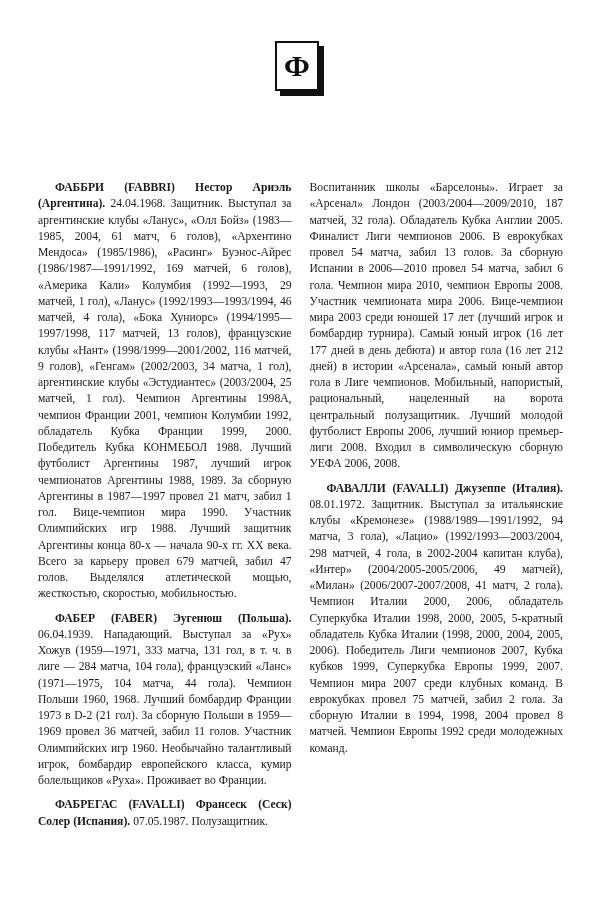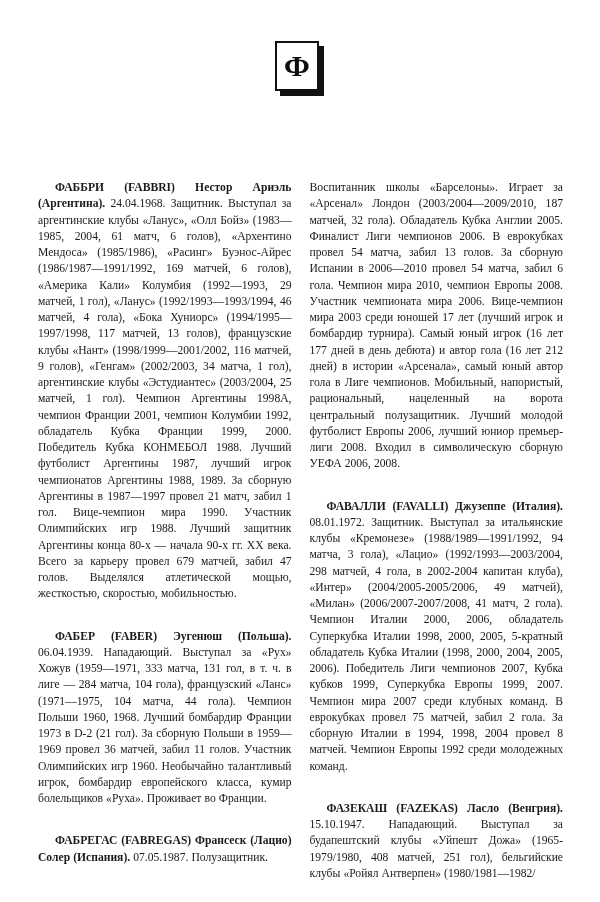--- a/index.html
+++ b/index.html
@@ -85,21 +85,21 @@
     font-size: 11.6px;
     line-height: 16.25px;
     hyphens: auto;
     -webkit-hyphens: auto;
     word-spacing: 0.02em;
   }
   .entry.indented {
     text-indent: 17px;
   }
   .entry + .entry {
-    margin-top: 26px;
+    margin-top: 8px;
   }
   .entry.cont {
     text-indent: 0;
   }
   .headword {
     font-weight: bold;
   }
 </style>
 </head>
 <body>
@@ -114,27 +114,26 @@
 </div>
 
 <div id="page-body">
 
   <div class="column">
 
     <p class="entry indented"><span class="headword">ФАББРИ (FABBRI) Нестор Ариэль (Аргентина).</span><span> 24.04.1968. Защитник. Выступал за аргентинские клубы «Ланус», «Олл Бойз» (1983—1985, 2004, 61 матч, 6 голов), «Архентино Мендоса» (1985/1986), «Расинг» Буэнос-Айрес (1986/1987—1991/1992, 169 матчей, 6 голов), «Америка Кали» Колумбия (1992—1993, 29 матчей, 1 гол), «Ланус» (1992/1993—1993/1994, 46 матчей, 4 гола), «Бока Хуниорс» (1994/1995—1997/1998, 117 матчей, 13 голов), французские клубы «Нант» (1998/1999—2001/2002, 116 матчей, 9 голов), «Генгам» (2002/2003, 34 матча, 1 гол), аргентинские клубы «Эстудиантес» (2003/2004, 25 матчей, 1 гол). Чемпион Аргентины 1998А, чемпион Франции 2001, чемпион Колумбии 1992, обладатель Кубка Франции 1999, 2000. Победитель Кубка КОНМЕБОЛ 1988. Лучший футболист Аргентины 1987, лучший игрок чемпионатов Аргентины 1988, 1989. За сборную Аргентины в 1987—1997 провел 21 матч, забил 1 гол. Вице-чемпион мира 1990. Участник Олимпийских игр 1988. Лучший защитник Аргентины конца 80-х — начала 90-х гг. XX века. Всего за карьеру провел 679 матчей, забил 47 голов. Выделялся атлетической мощью, жесткостью, скоростью, мобильностью.</span></p>
 
     <p class="entry indented"><span class="headword">ФАБЕР (FABER) Эугенюш (Польша).</span><span> 06.04.1939. Нападающий. Выступал за «Рух» Хожув (1959—1971, 333 матча, 131 гол, в т. ч. в лиге — 284 матча, 104 гола), французский «Ланс» (1971—1975, 104 матча, 44 гола). Чемпион Польши 1960, 1968. Лучший бомбардир Франции 1973 в D-2 (21 гол). За сборную Польши в 1959—1969 провел 36 матчей, забил 11 голов. Участник Олимпийских игр 1960. Необычайно талантливый игрок, бомбардир европейского класса, кумир болельщиков «Руха». Проживает во Франции.</span></p>
 
-    <p class="entry indented"><span class="headword">ФАБРЕГАС (FABREGAS) Франсеск (Лацио) Солер (Испания).</span><span> 07.05.1987. Полузащитник.</span></p>
+    <p class="entry indented"><span class="headword">ФАБРЕГАС (FAVALLI) Франсеск (Сеск) Солер (Испания).</span><span> 07.05.1987. Полузащитник.</span></p>
 
   </div>
 
   <div class="column">
 
     <p class="entry cont"><span>Воспитанник школы «Барселоны». Играет за «Арсенал» Лондон (2003/2004—2009/2010, 187 матчей, 32 гола). Обладатель Кубка Англии 2005. Финалист Лиги чемпионов 2006. В еврокубках провел 54 матча, забил 13 голов. За сборную Испании в 2006—2010 провел 54 матча, забил 6 гола. Чемпион мира 2010, чемпион Европы 2008. Участник чемпионата мира 2006. Вице-чемпион мира 2003 среди юношей 17 лет (лучший игрок и бомбардир турнира). Самый юный игрок (16 лет 177 дней в день дебюта) и автор гола (16 лет 212 дней) в истории «Арсенала», самый юный автор гола в Лиге чемпионов. Мобильный, напористый, рациональный, нацеленный на ворота центральный полузащитник. Лучший молодой футболист Европы 2006, лучший юниор премьер-лиги 2008. Входил в символическую сборную УЕФА 2006, 2008.</span></p>
 
     <p class="entry indented"><span class="headword">ФАВАЛЛИ (FAVALLI) Джузеппе (Италия).</span><span> 08.01.1972. Защитник. Выступал за итальянские клубы «Кремонезе» (1988/1989—1991/1992, 94 матча, 3 гола), «Лацио» (1992/1993—2003/2004, 298 матчей, 4 гола, в 2002-2004 капитан клуба), «Интер» (2004/2005-2005/2006, 49 матчей), «Милан» (2006/2007-2007/2008, 41 матч, 2 гола). Чемпион Италии 2000, 2006, обладатель Суперкубка Италии 1998, 2000, 2005, 5-кратный обладатель Кубка Италии (1998, 2000, 2004, 2005, 2006). Победитель Лиги чемпионов 2007, Кубка кубков 1999, Суперкубка Европы 1999, 2007. Чемпион мира 2007 среди клубных команд. В еврокубках провел 75 матчей, забил 2 гола. За сборную Италии в 1994, 1998, 2004 провел 8 матчей. Чемпион Европы 1992 среди молодежных команд.</span></p>
 
-    <p class="entry indented"><span class="headword">ФАЗЕКАШ (FAZEKAS) Ласло (Венгрия).</span><span> 15.10.1947. Нападающий. Выступал за будапештский клубы «Уйпешт Дожа» (1965-1979/1980, 408 матчей, 251 гол), бельгийские клубы «Ройял Антверпен» (1980/1981—1982/</span></p>
 
   </div>
 
 </div>
 
 </body></html>

